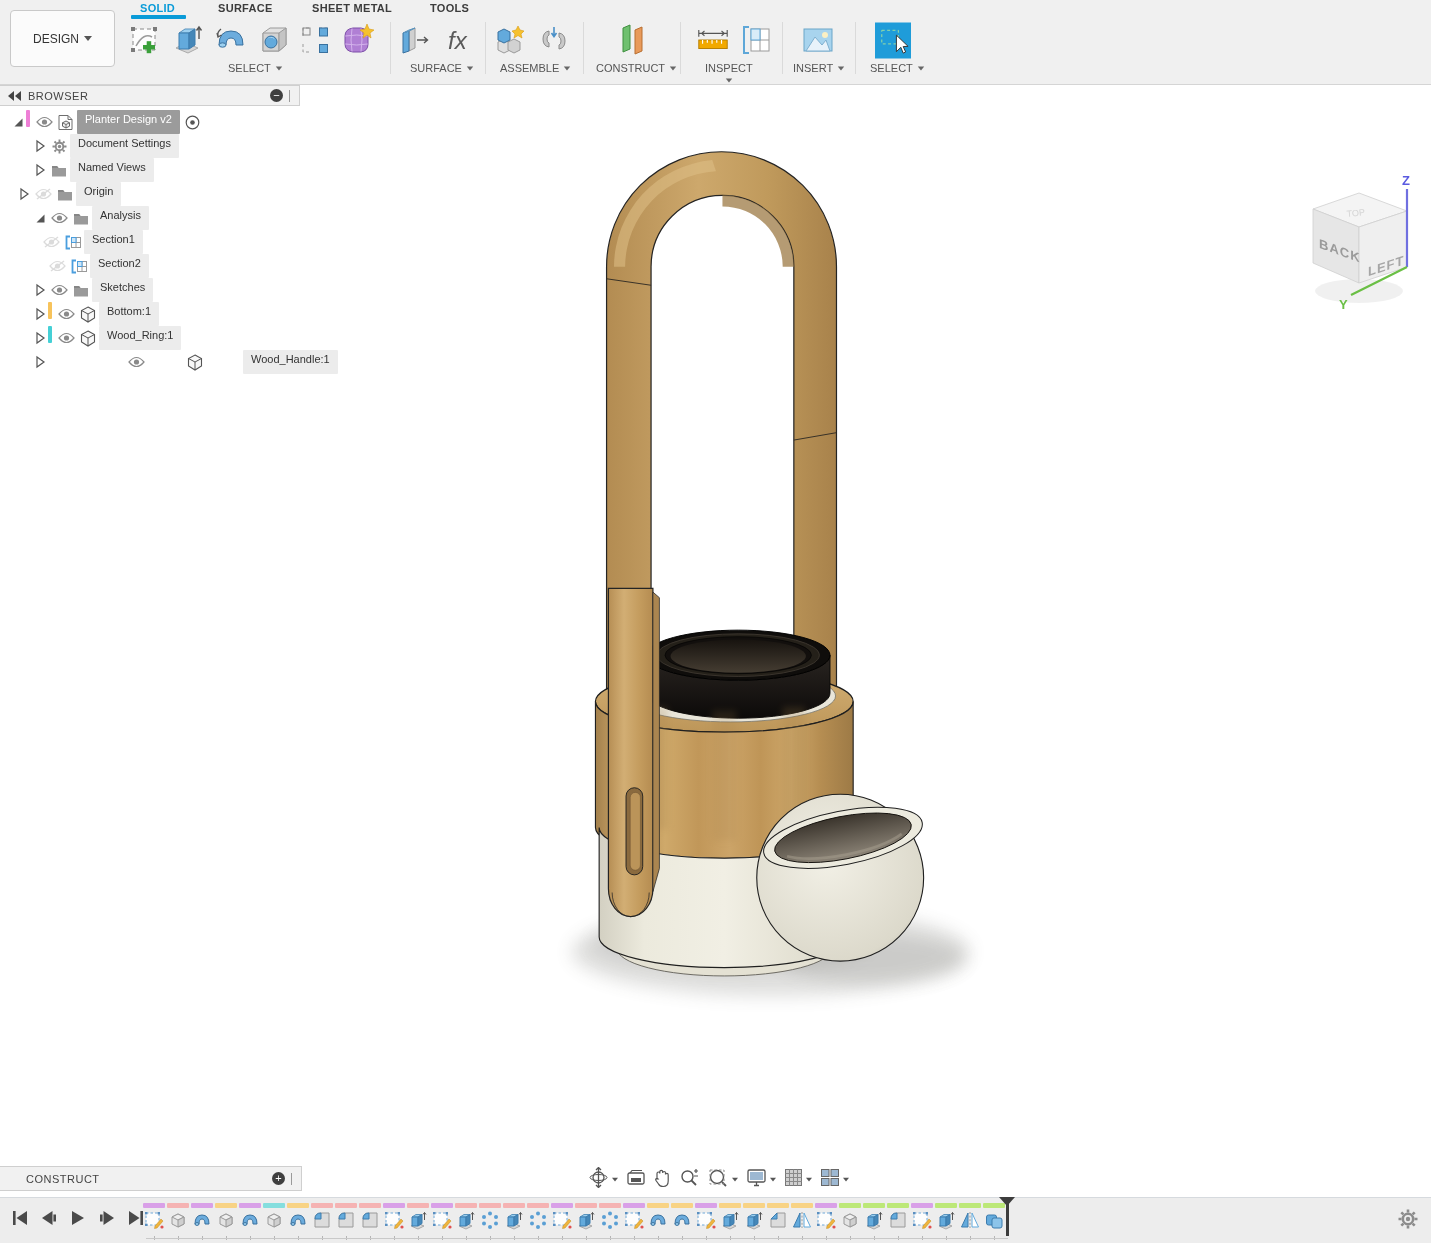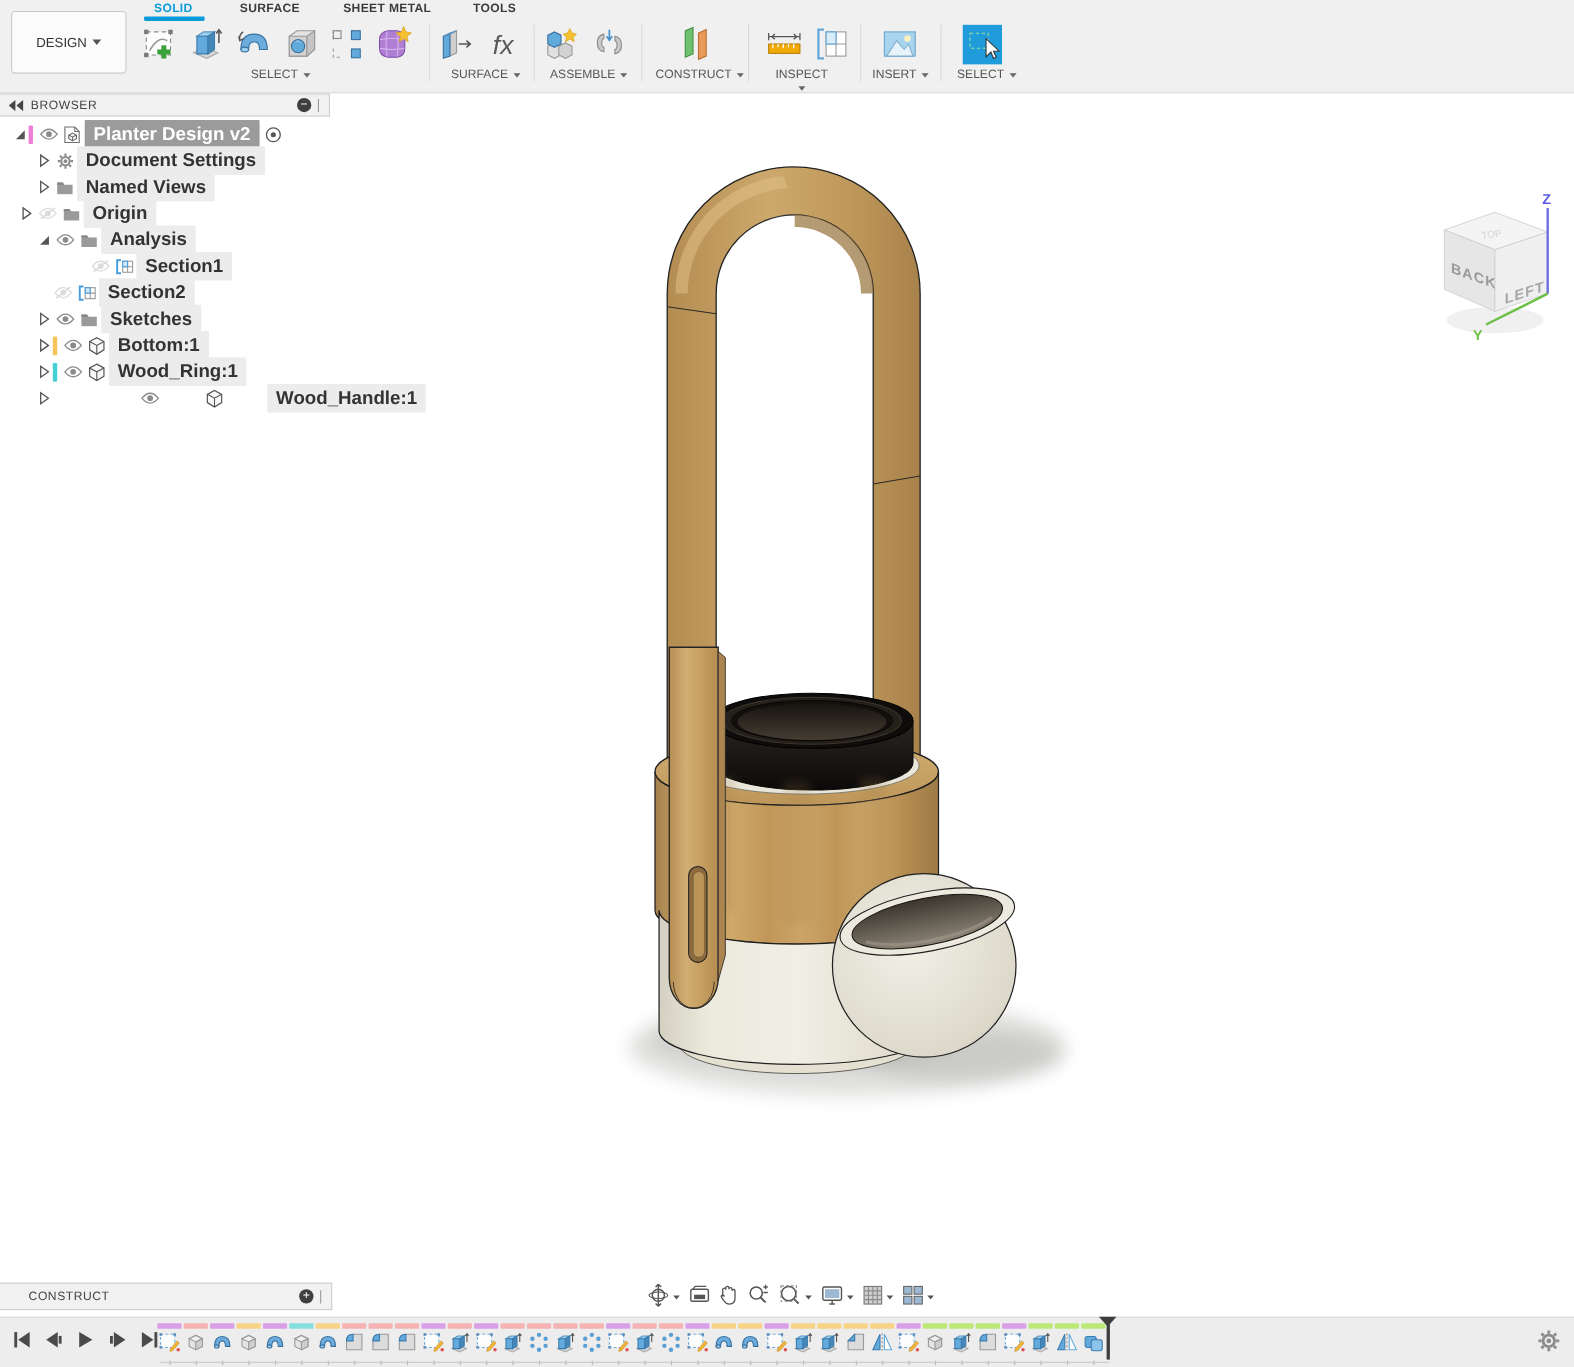--- a/index.html
+++ b/index.html
@@ -29,21 +29,21 @@
   #viewport { position:absolute; left:0; top:85px; width:1431px; height:1081px; background:#ffffff; }
   
   #browser { position:absolute; left:0; top:85px; width:300px; }
   .hdrbar { position:relative; height:21px; background:#f1f1f1; border:1px solid #cfcfcf;
     border-left:none; display:flex; align-items:center; font-size:11px; color:#444; }
   .hdr-title { letter-spacing:.5px; }
   .circle-btn { width:13px; height:13px; border-radius:50%; background:#3f3f3f; color:#fff;
     display:flex; align-items:center; justify-content:center; font-size:11px; line-height:11px; }
   .grip { width:6px; height:12px; border-left:1px solid #9a9a9a; margin-left:6px; }
   #tree { position:relative; padding-top:4px; }
-  .trow { position:relative; height:24px; display:flex; align-items:center; font-size:17px; color:#333;font-weight:bold; }
+  .trow { position:relative; height:24px; display:flex; font-size:11px; color:#333; }
   .tcell { display:flex; align-items:center; justify-content:center; flex:0 0 auto; }
   .swatch { width:4px; height:17px; margin-right:3px; border-radius:1px; }
   .tlabel { background:#ececec; padding:3px 8px; border-radius:1px; white-space:nowrap; }
   .tlabel.sel { background:#9b9b9b; color:#fff; }
   
   #comments { position:absolute; left:0; top:1166px; width:302px; height:25px; }
   #comments .hdrbar { height:25px; }
   #navbar { position:absolute; left:588px; top:1167px; height:25px; display:flex;
     align-items:center; gap:7px; }
   .navtool { display:flex; align-items:center; gap:2px; }
@@ -482,21 +482,21 @@
           </svg>
         </span>
         <span class="tcell" style="width:22px">
           <svg width="16" height="13" viewBox="0 0 16 13">
             <path d="M1,2 h5 l1.5,2 H15 v8.5 H1 z" fill="#9a9a9a"></path>
             <path d="M1,2 h5 l1.5,2 H1 z" fill="#868686"></path>
           </svg>
         </span>
         <span class="tlabel">Analysis</span>
       </div>
-      <div class="trow" style="padding-left: 64px;">
+      <div class="trow" style="padding-left: 24px;">
         <span class="tcell" style="width:16px"></span>
         <span class="tcell" style="width:22px">
           <svg width="17" height="12" viewBox="0 0 17 12" opacity="0.35">
             <path d="M1,6 Q8.5,-3 16,6 Q8.5,15 1,6 Z" fill="#fff" stroke="#9a9a9a" stroke-width="1.2"></path>
             <circle cx="8.5" cy="6" r="2.6" fill="#9a9a9a"></circle>
             <path d="M2,11 L15,1" stroke="#9a9a9a" stroke-width="1.4"></path>
           </svg>
         </span>
         <span class="tcell" style="width:22px">
           <svg width="17" height="15" viewBox="0 0 17 15">

